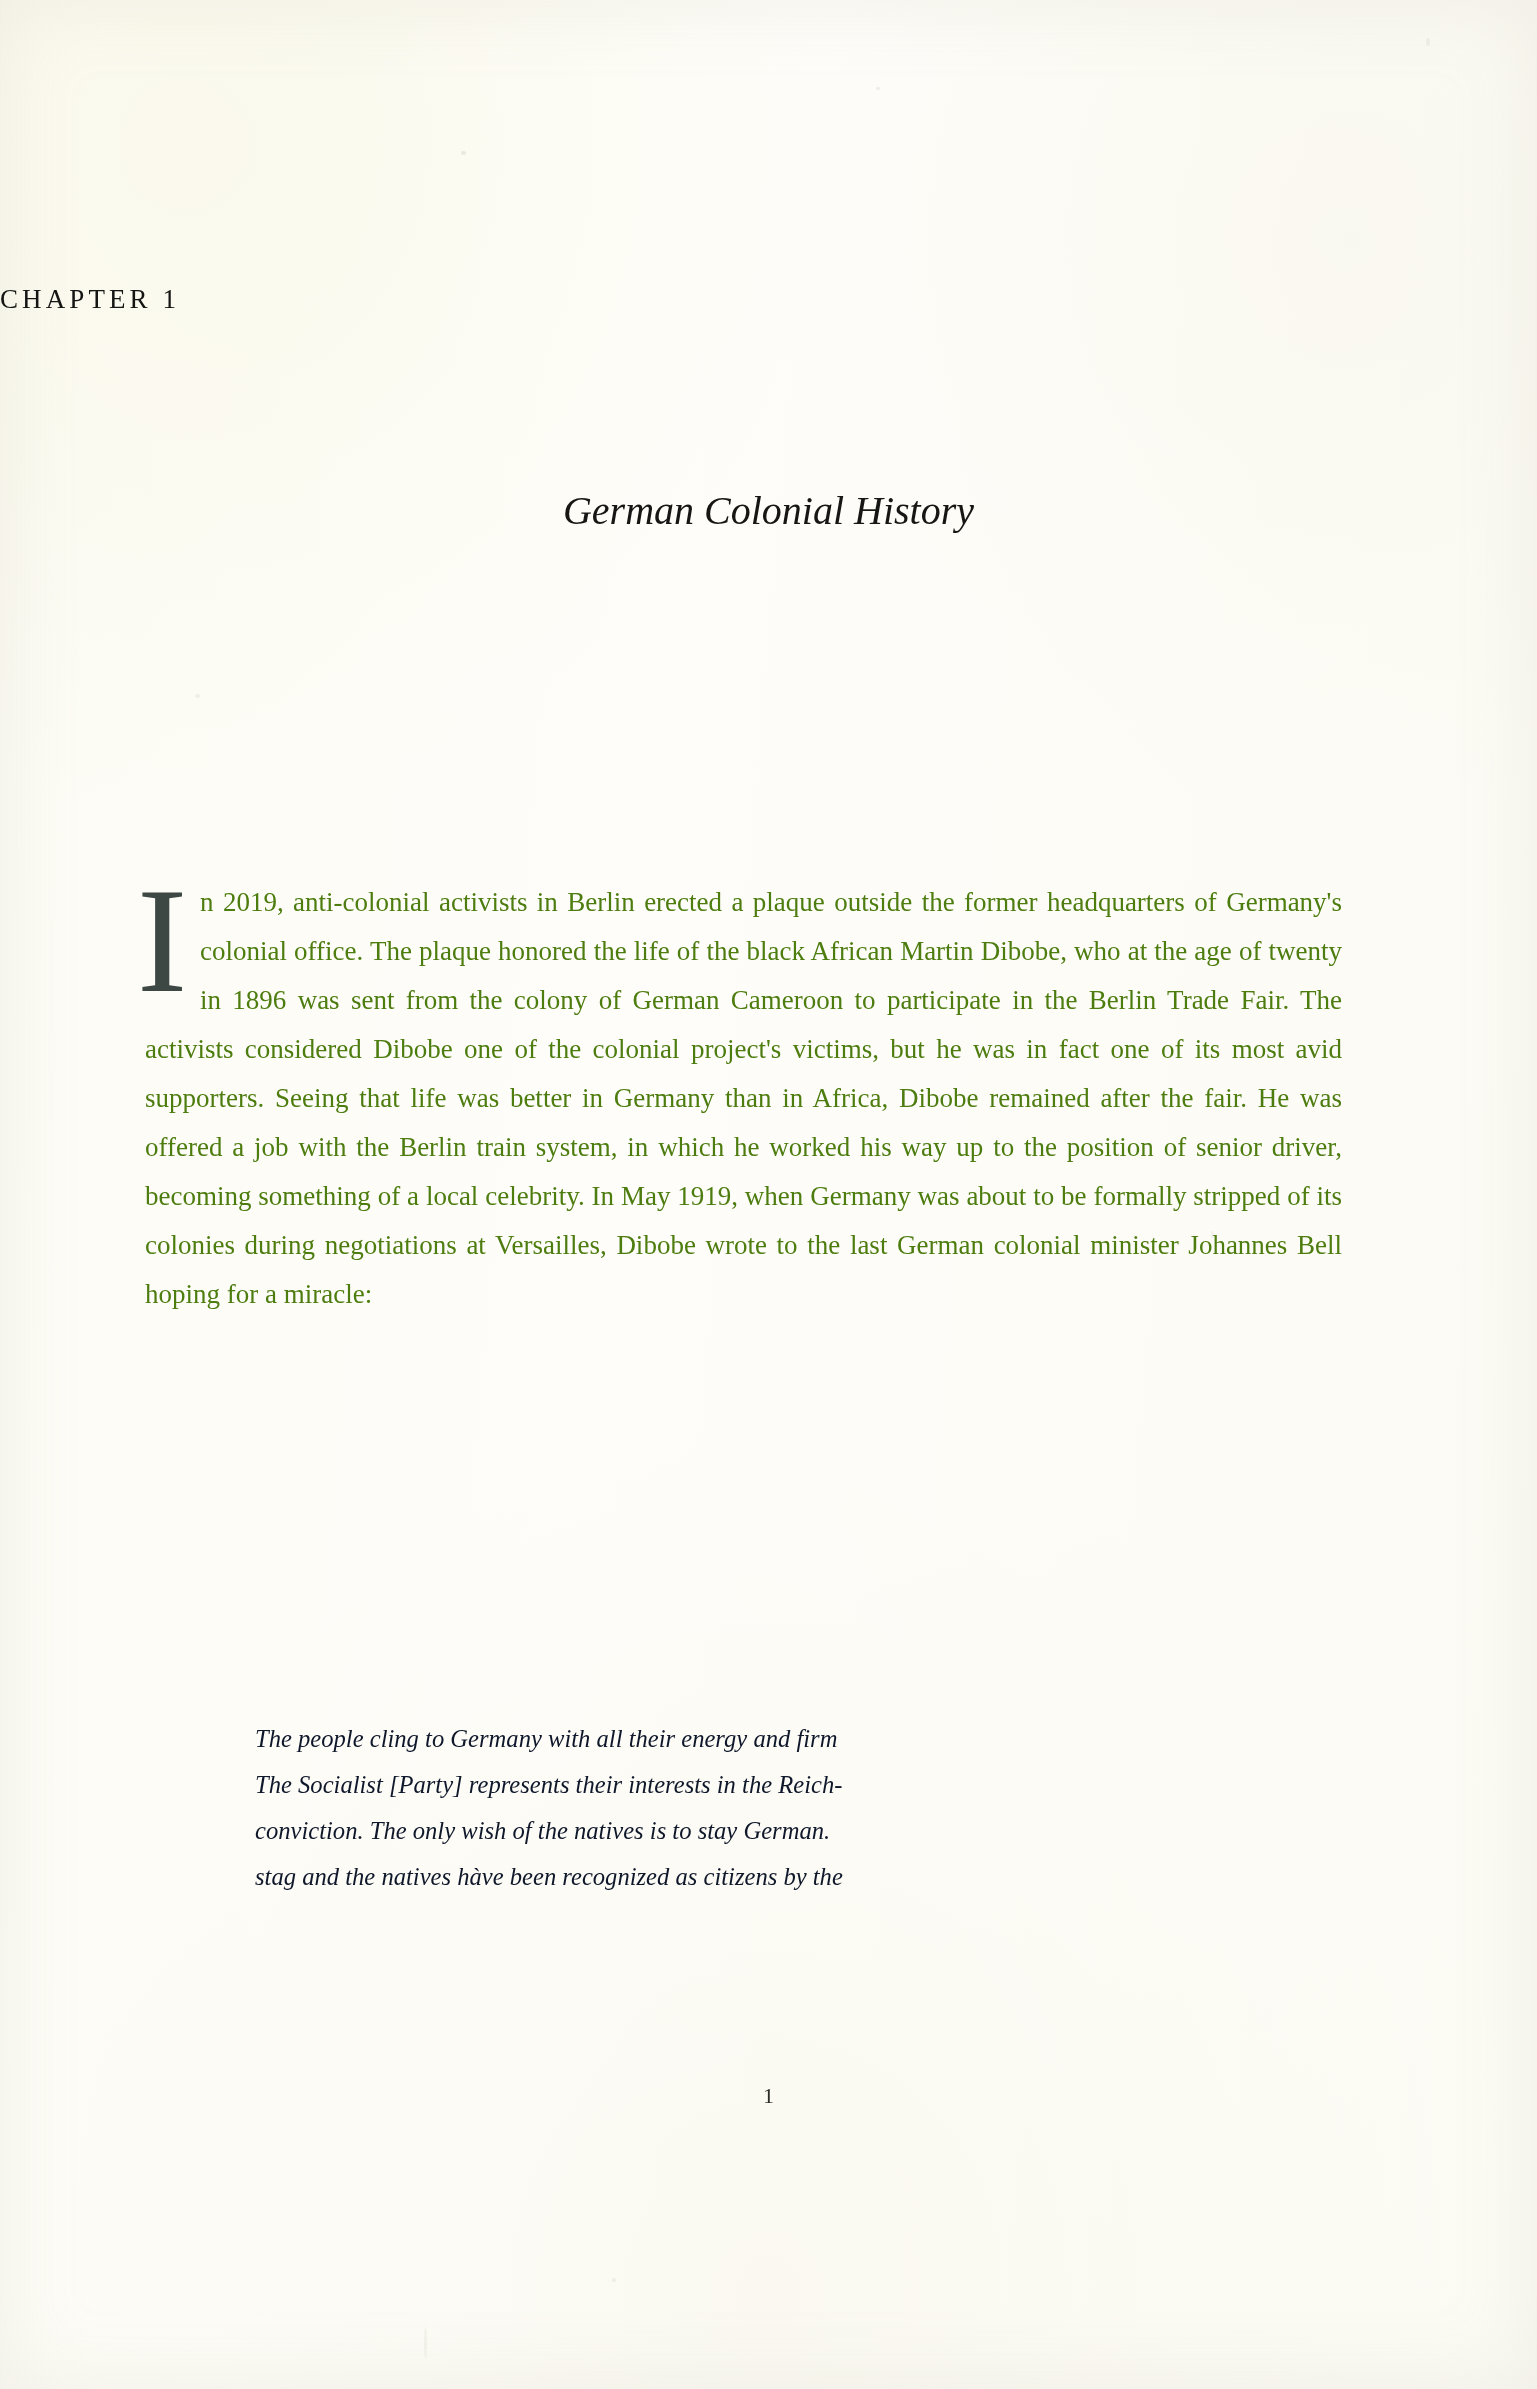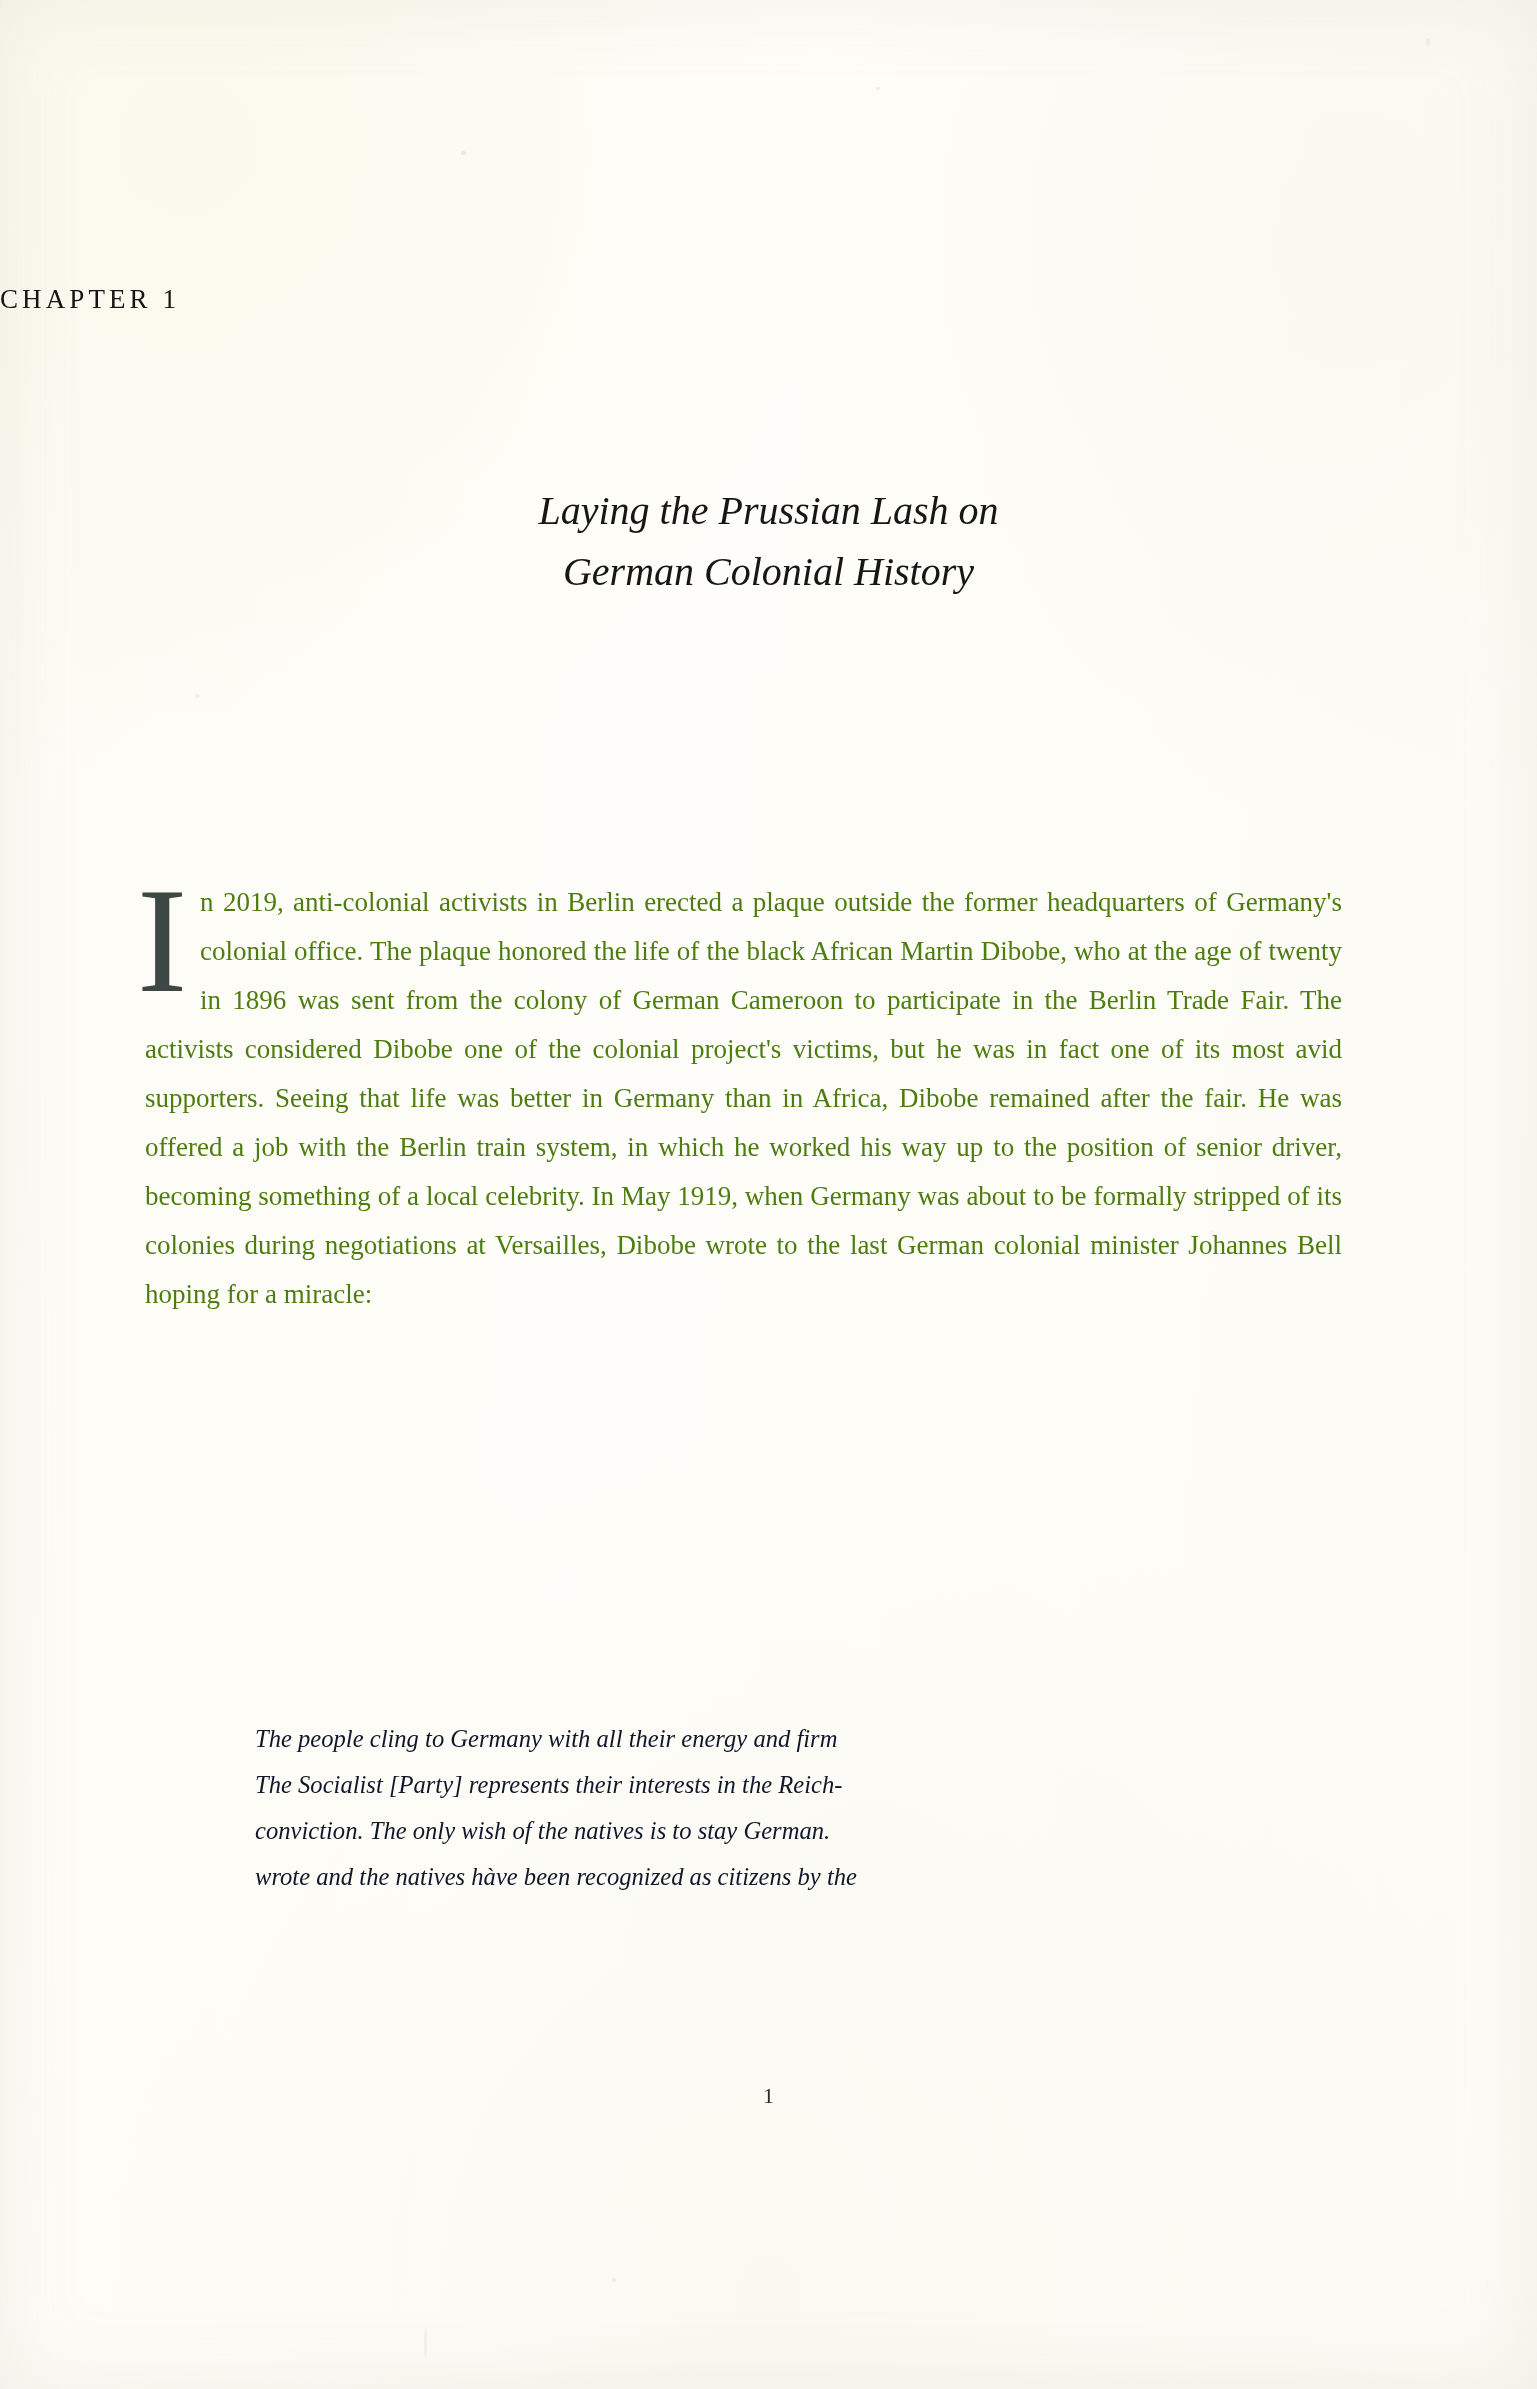--- a/index.html
+++ b/index.html
@@ -149,33 +149,32 @@
   <div class="speck" style="left:195px; top:694px; width:4.6px; height:3.6px; opacity:.25;"></div>
   <div class="speck" style="left:1211px; top:1231px; width:2.7px; height:7.3px; opacity:.2;"></div>
   <div class="speck" style="left:612px; top:2278px; width:3.6px; height:3.6px; opacity:.25;"></div>
   <div class="speck" style="left:424px; top:2327px; width:2.7px; height:31px; opacity:.18;"></div>
 
   <div class="content">
 
     <div class="chapter-label">CHAPTER 1</div>
 
     <div class="chapter-title">
-      <span class="t-line">Laying the Prussian Lash on</span>
       <span class="t-line">German Colonial History</span>
     </div>
 
     <div class="body-block">
       <span class="dropcap">I</span>
       <p class="para">n 2019, anti-colonial activists in Berlin erected a plaque outside the former headquarters of Germany's colonial office. The plaque honored the life of the black African Martin Dibobe, who at the age of twenty in 1896 was sent from the colony of German Cameroon to participate in the Berlin Trade Fair. The activists considered Dibobe one of the colonial project's victims, but he was in fact one of its most avid supporters. Seeing that life was better in Germany than in Africa, Dibobe remained after the fair. He was offered a job with the Berlin train system, in which he worked his way up to the position of senior driver, becoming something of a local celebrity. In May 1919, when Germany was about to be formally stripped of its colonies during negotiations at Versailles, Dibobe wrote to the last German colonial minister Johannes Bell hoping for a miracle:</p>
     </div>
 
     <div class="blockquote">
       <span class="q-line first">The people cling to Germany with all their energy and firm</span>
       <span class="q-line">The Socialist [Party] represents their interests in the Reich-</span>
       <span class="q-line">conviction. The only wish of the natives is to stay German.</span>
-      <span class="q-line">wrote and the natives hàve been recognized as citizens by the</span>
+      <span class="q-line">stag and the natives hàve been recognized as citizens by the</span>
     </div>
 
     <div class="folio">1</div>
 
   </div>
 </div>
 
 
 </body></html>

